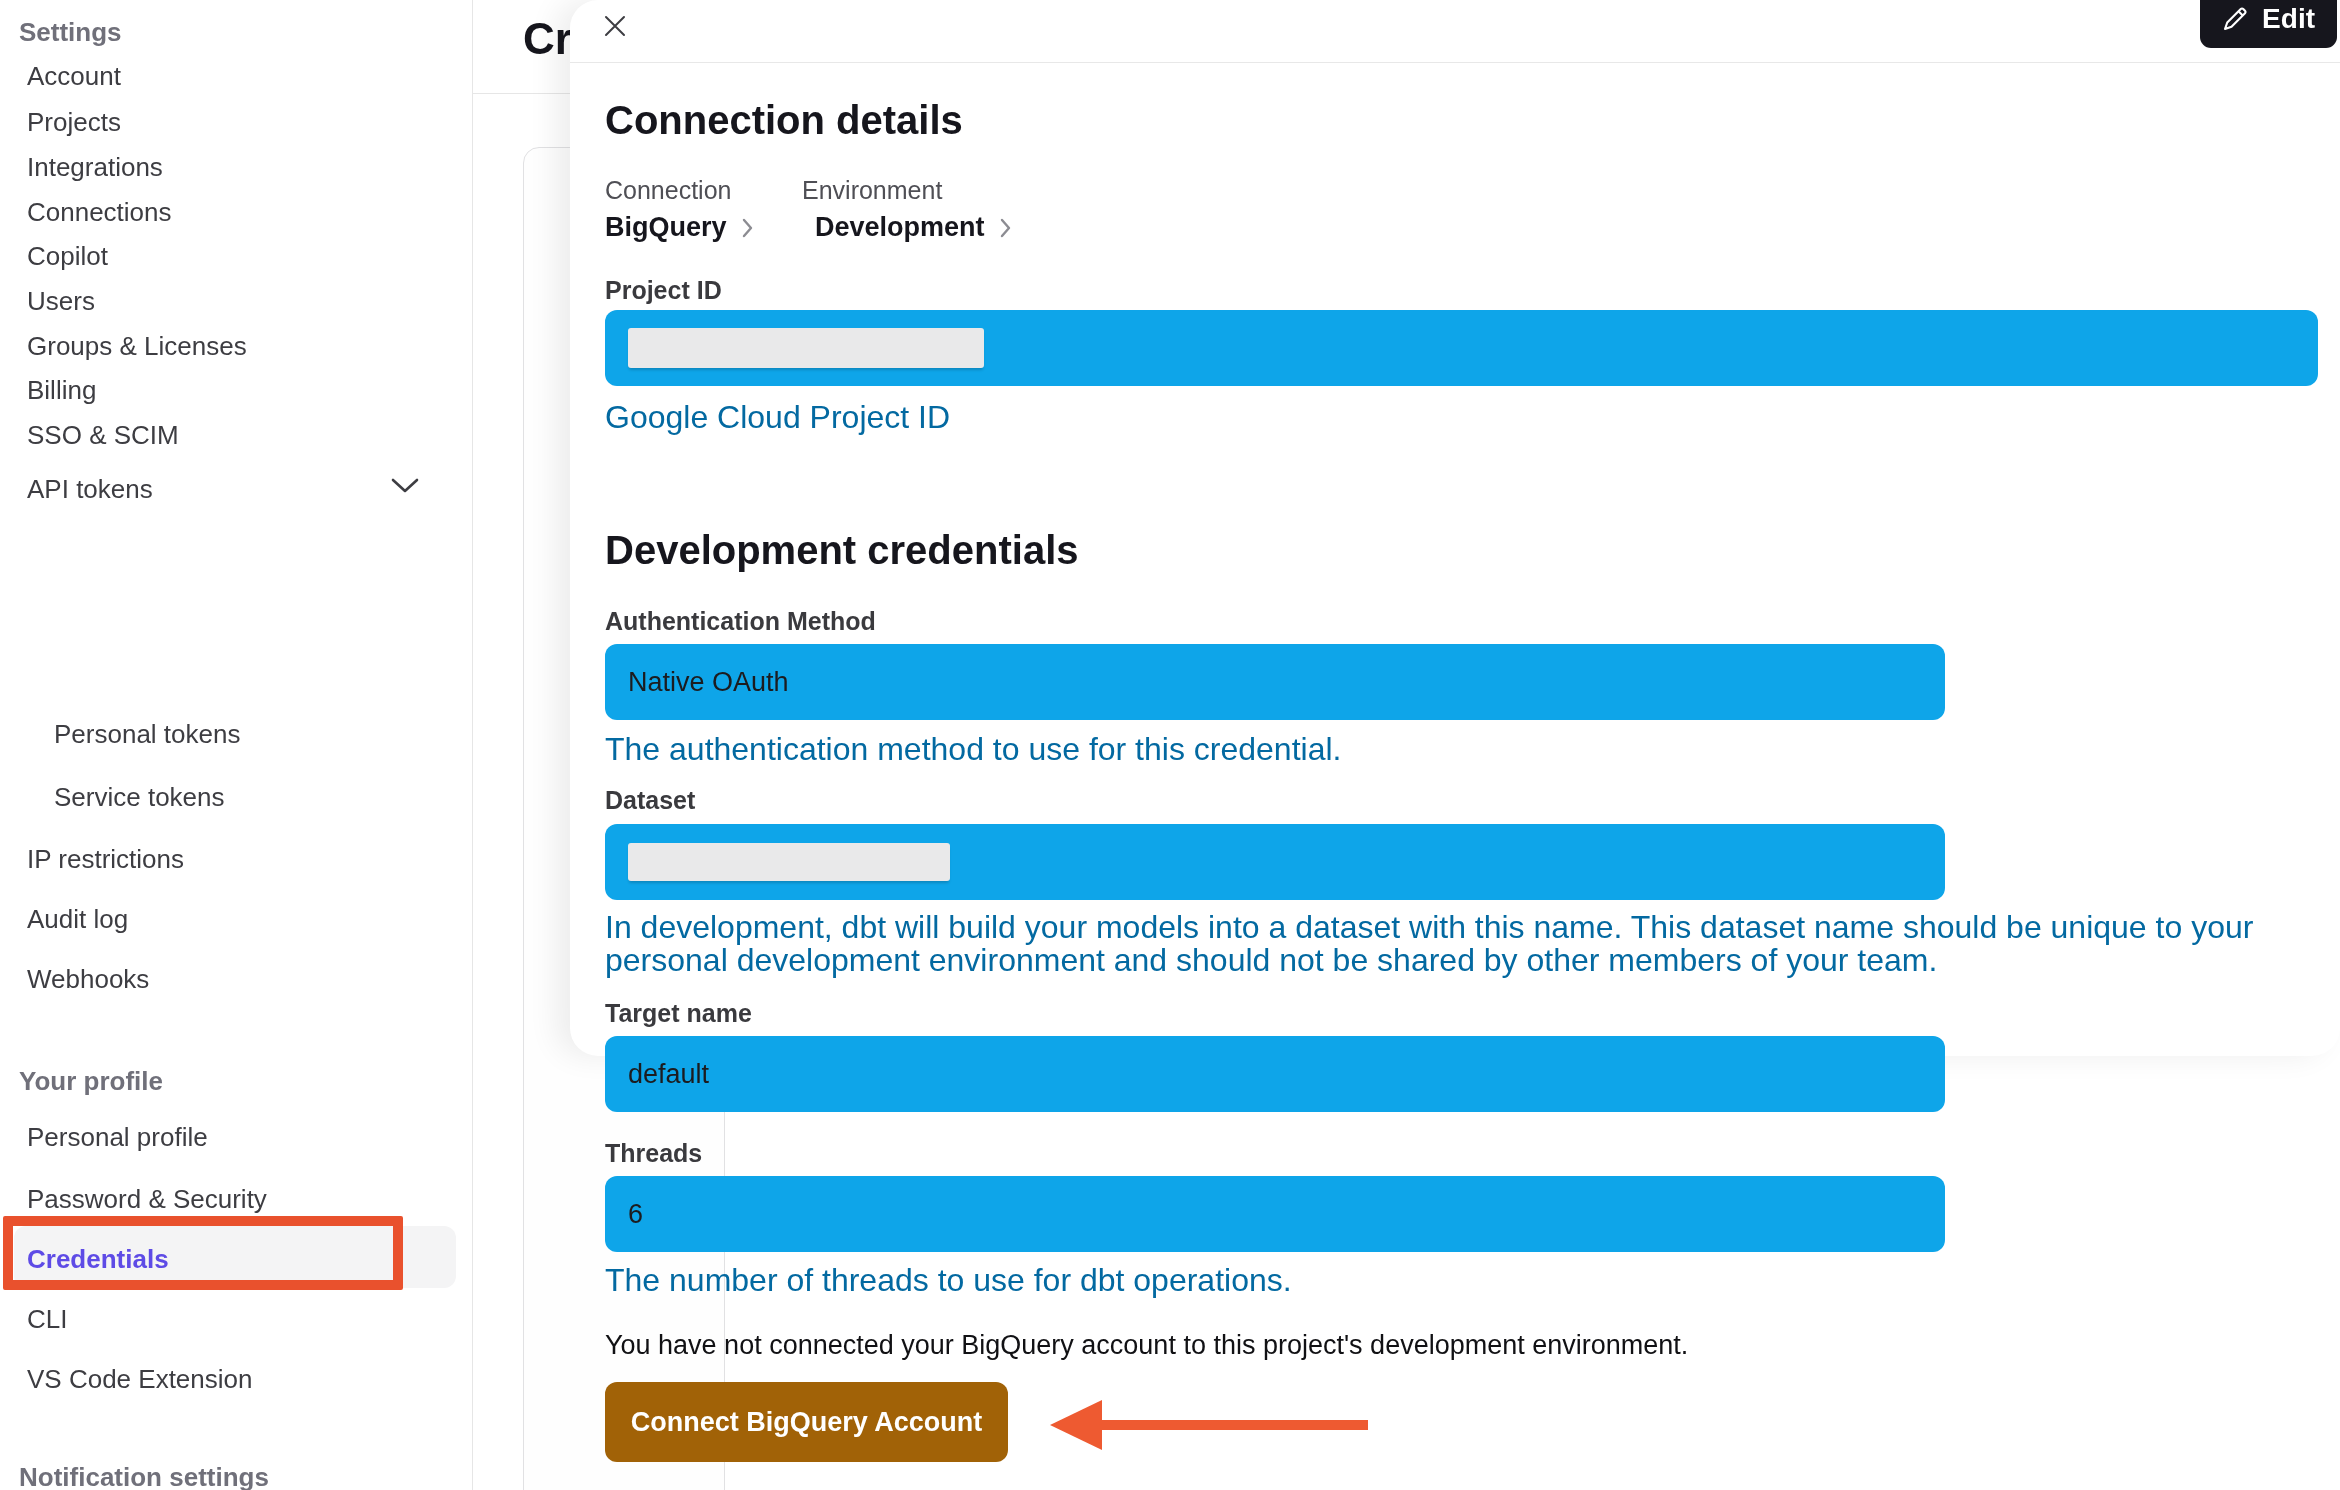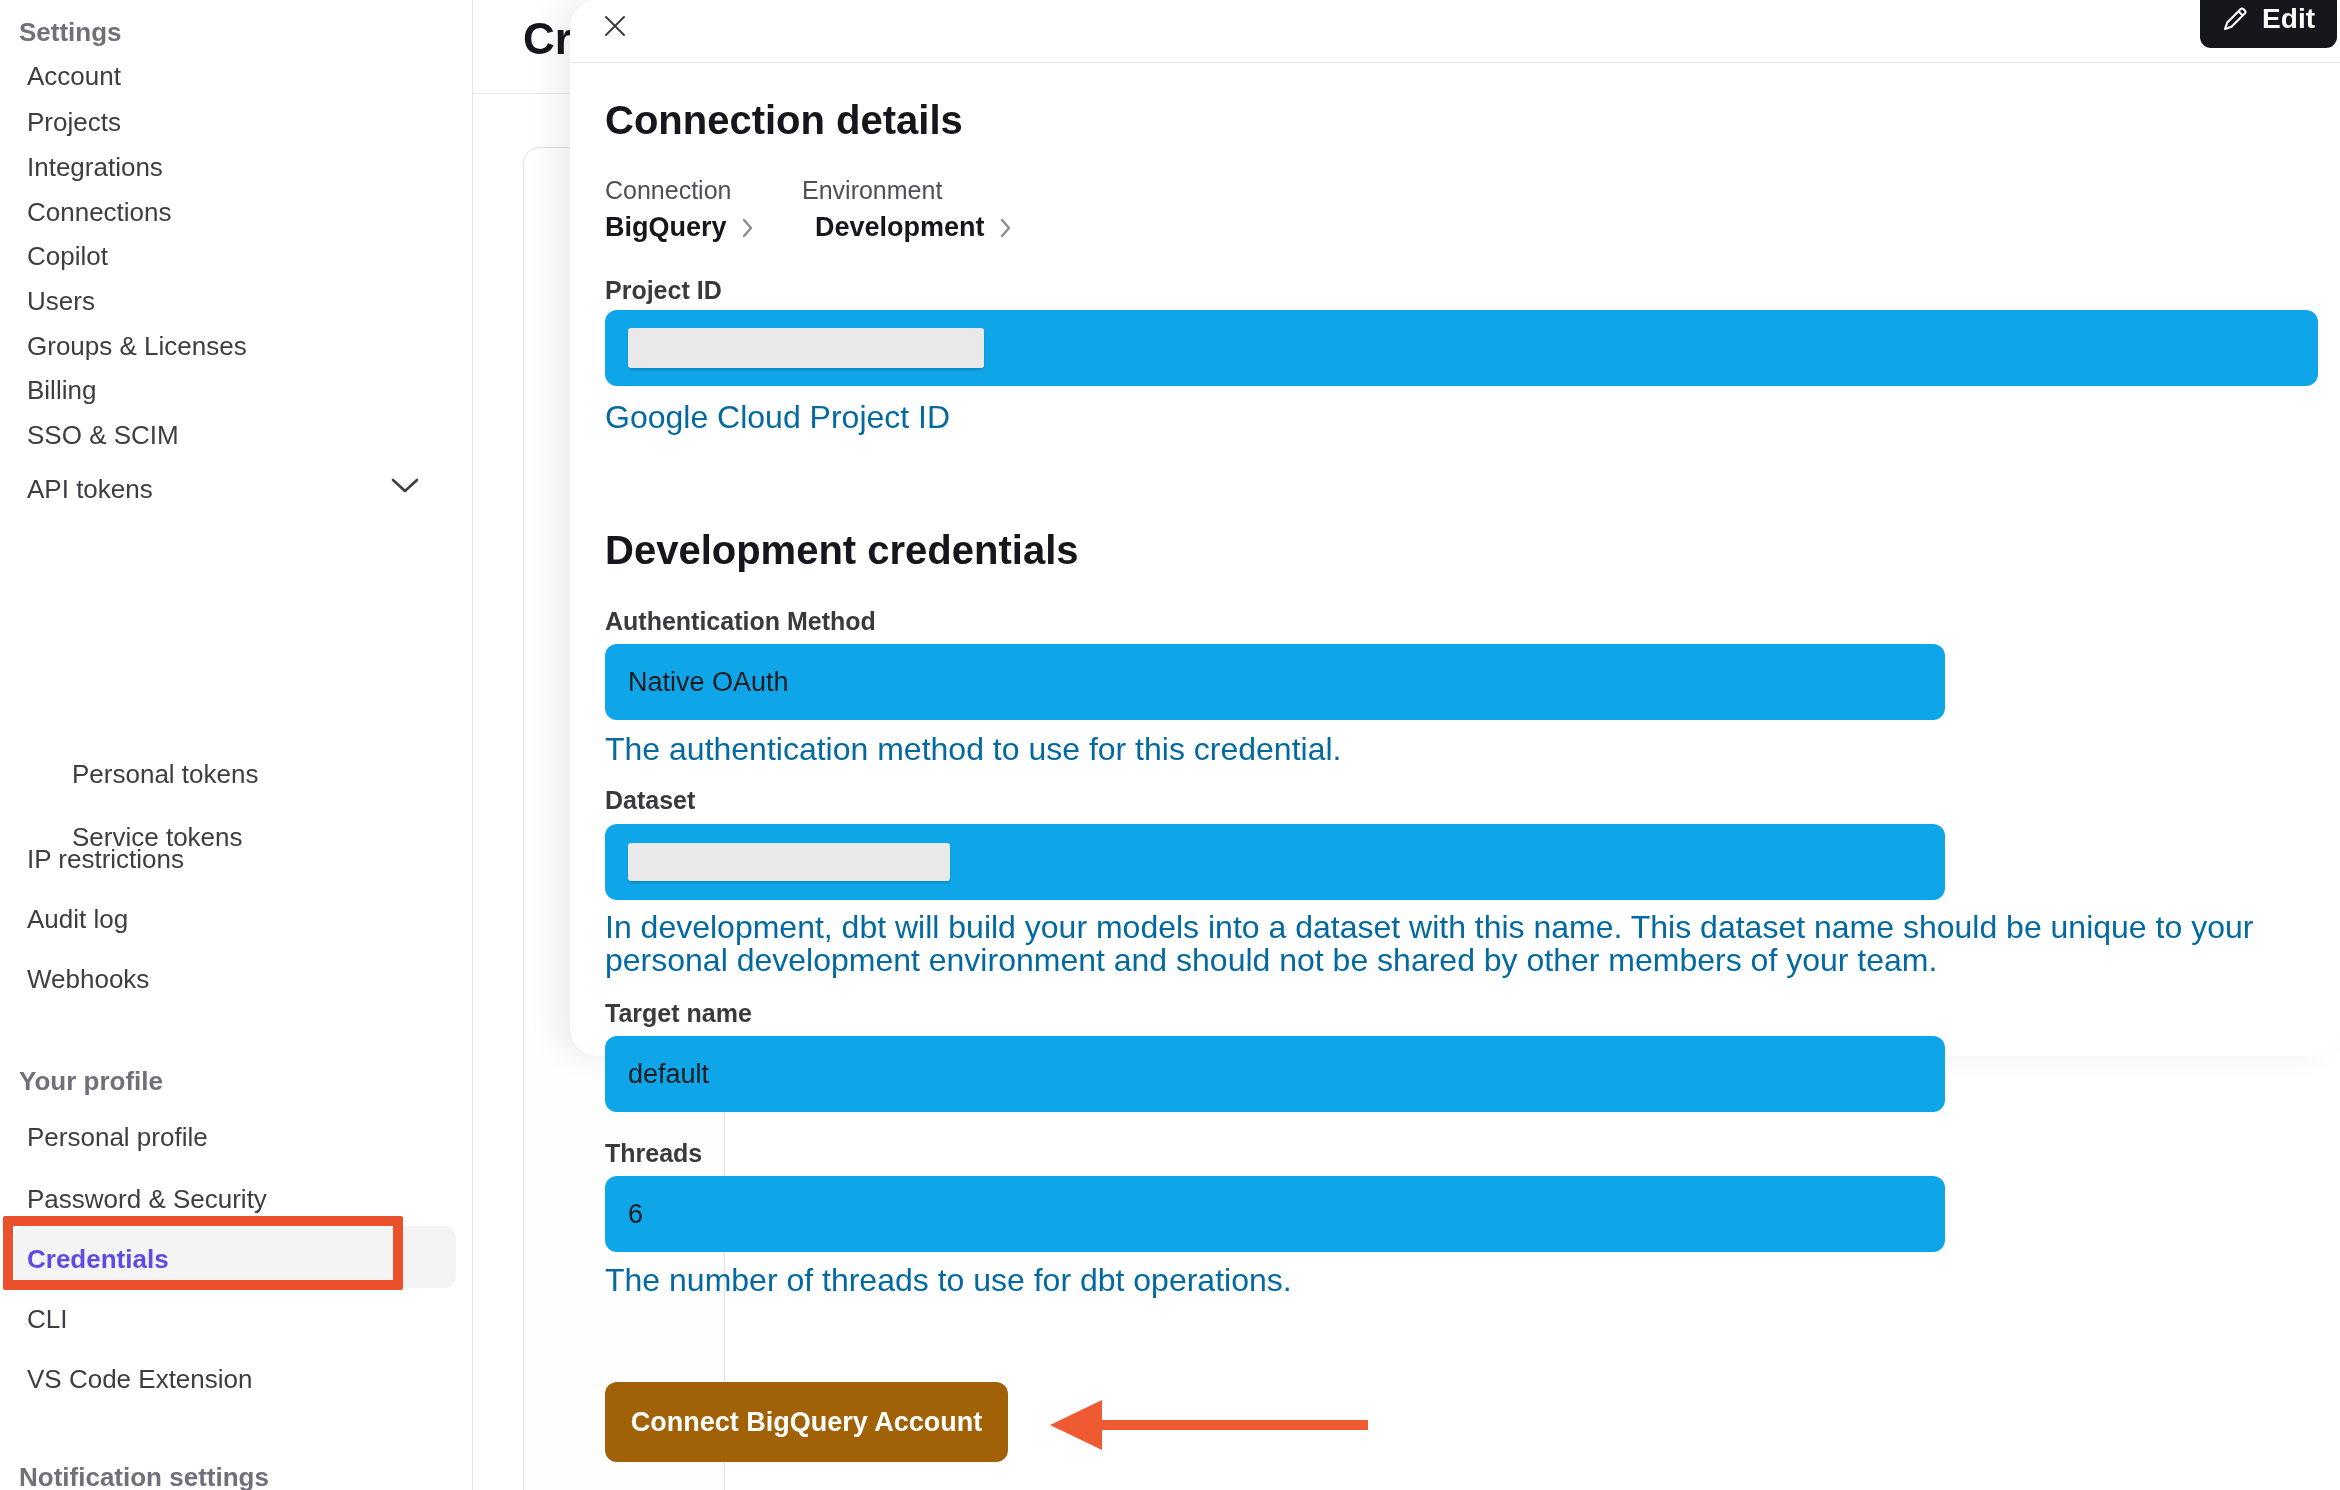--- a/index.html
+++ b/index.html
@@ -5,21 +5,21 @@
   html,body{margin:0;padding:0;}
   body{
     width:2340px;height:1490px;position:relative;overflow:hidden;
     background:#ffffff;font-family:"Liberation Sans",sans-serif;
     -webkit-font-smoothing:antialiased;color:#202020;
   }
   
   .sidebar{position:absolute;left:0;top:0;width:472px;height:1490px;background:#fff;}
   .sidebar-divider{position:absolute;left:472px;top:0;width:1px;height:1490px;background:#e6e6e6;}
   .si{position:absolute;left:27px;font-size:26px;color:#3d3d42;font-weight:500;white-space:nowrap;cursor:pointer;}
-  .si.sub{left:72px;margin-top:40px;}
+  .si.sub{left:54px;}
   .si.header{left:19px;color:#70707a;font-weight:600;cursor:default;}
   .si.active{color:#5e4be6;font-weight:600;}
   .active-pill{position:absolute;left:14px;top:1226px;width:442px;height:62px;border-radius:12px;background:#f4f4f5;}
   .chev-down{position:absolute;left:390px;top:476px;cursor:pointer;}
   
   .bg-page-title{position:absolute;left:523px;top:14px;font-size:44px;font-weight:700;color:#16161d;white-space:nowrap;}
   .bg-page-divider{position:absolute;left:473px;top:93px;width:200px;height:1px;background:#e6e6e6;}
   .bg-card{position:absolute;left:523px;top:147px;width:200px;height:1343px;background:#fefefe;
     border:1.5px solid #e1e1e3;border-radius:16px 0 0 0;}
   
@@ -166,20 +166,21 @@
   <div class="field std" style="top:1036px">
     <span>default</span>
   </div>
 
   <div class="flabel" style="top:1139px">Threads</div>
   <div class="field std" style="top:1176px">
     <span>6</span>
   </div>
   <div class="help" style="top:1264px">The number of threads to use for dbt operations.</div>
 
+  <div class="message" style="top:1330px">You have not connected your BigQuery account to this project's development environment.</div>
 
   <button class="connect-btn">Connect BigQuery Account</button>
 </div>
 
 <div class="annot-rect"></div>
 <div class="annot-arrow">
   <div class="head"></div>
   <div class="tail"></div>
 </div>
 

